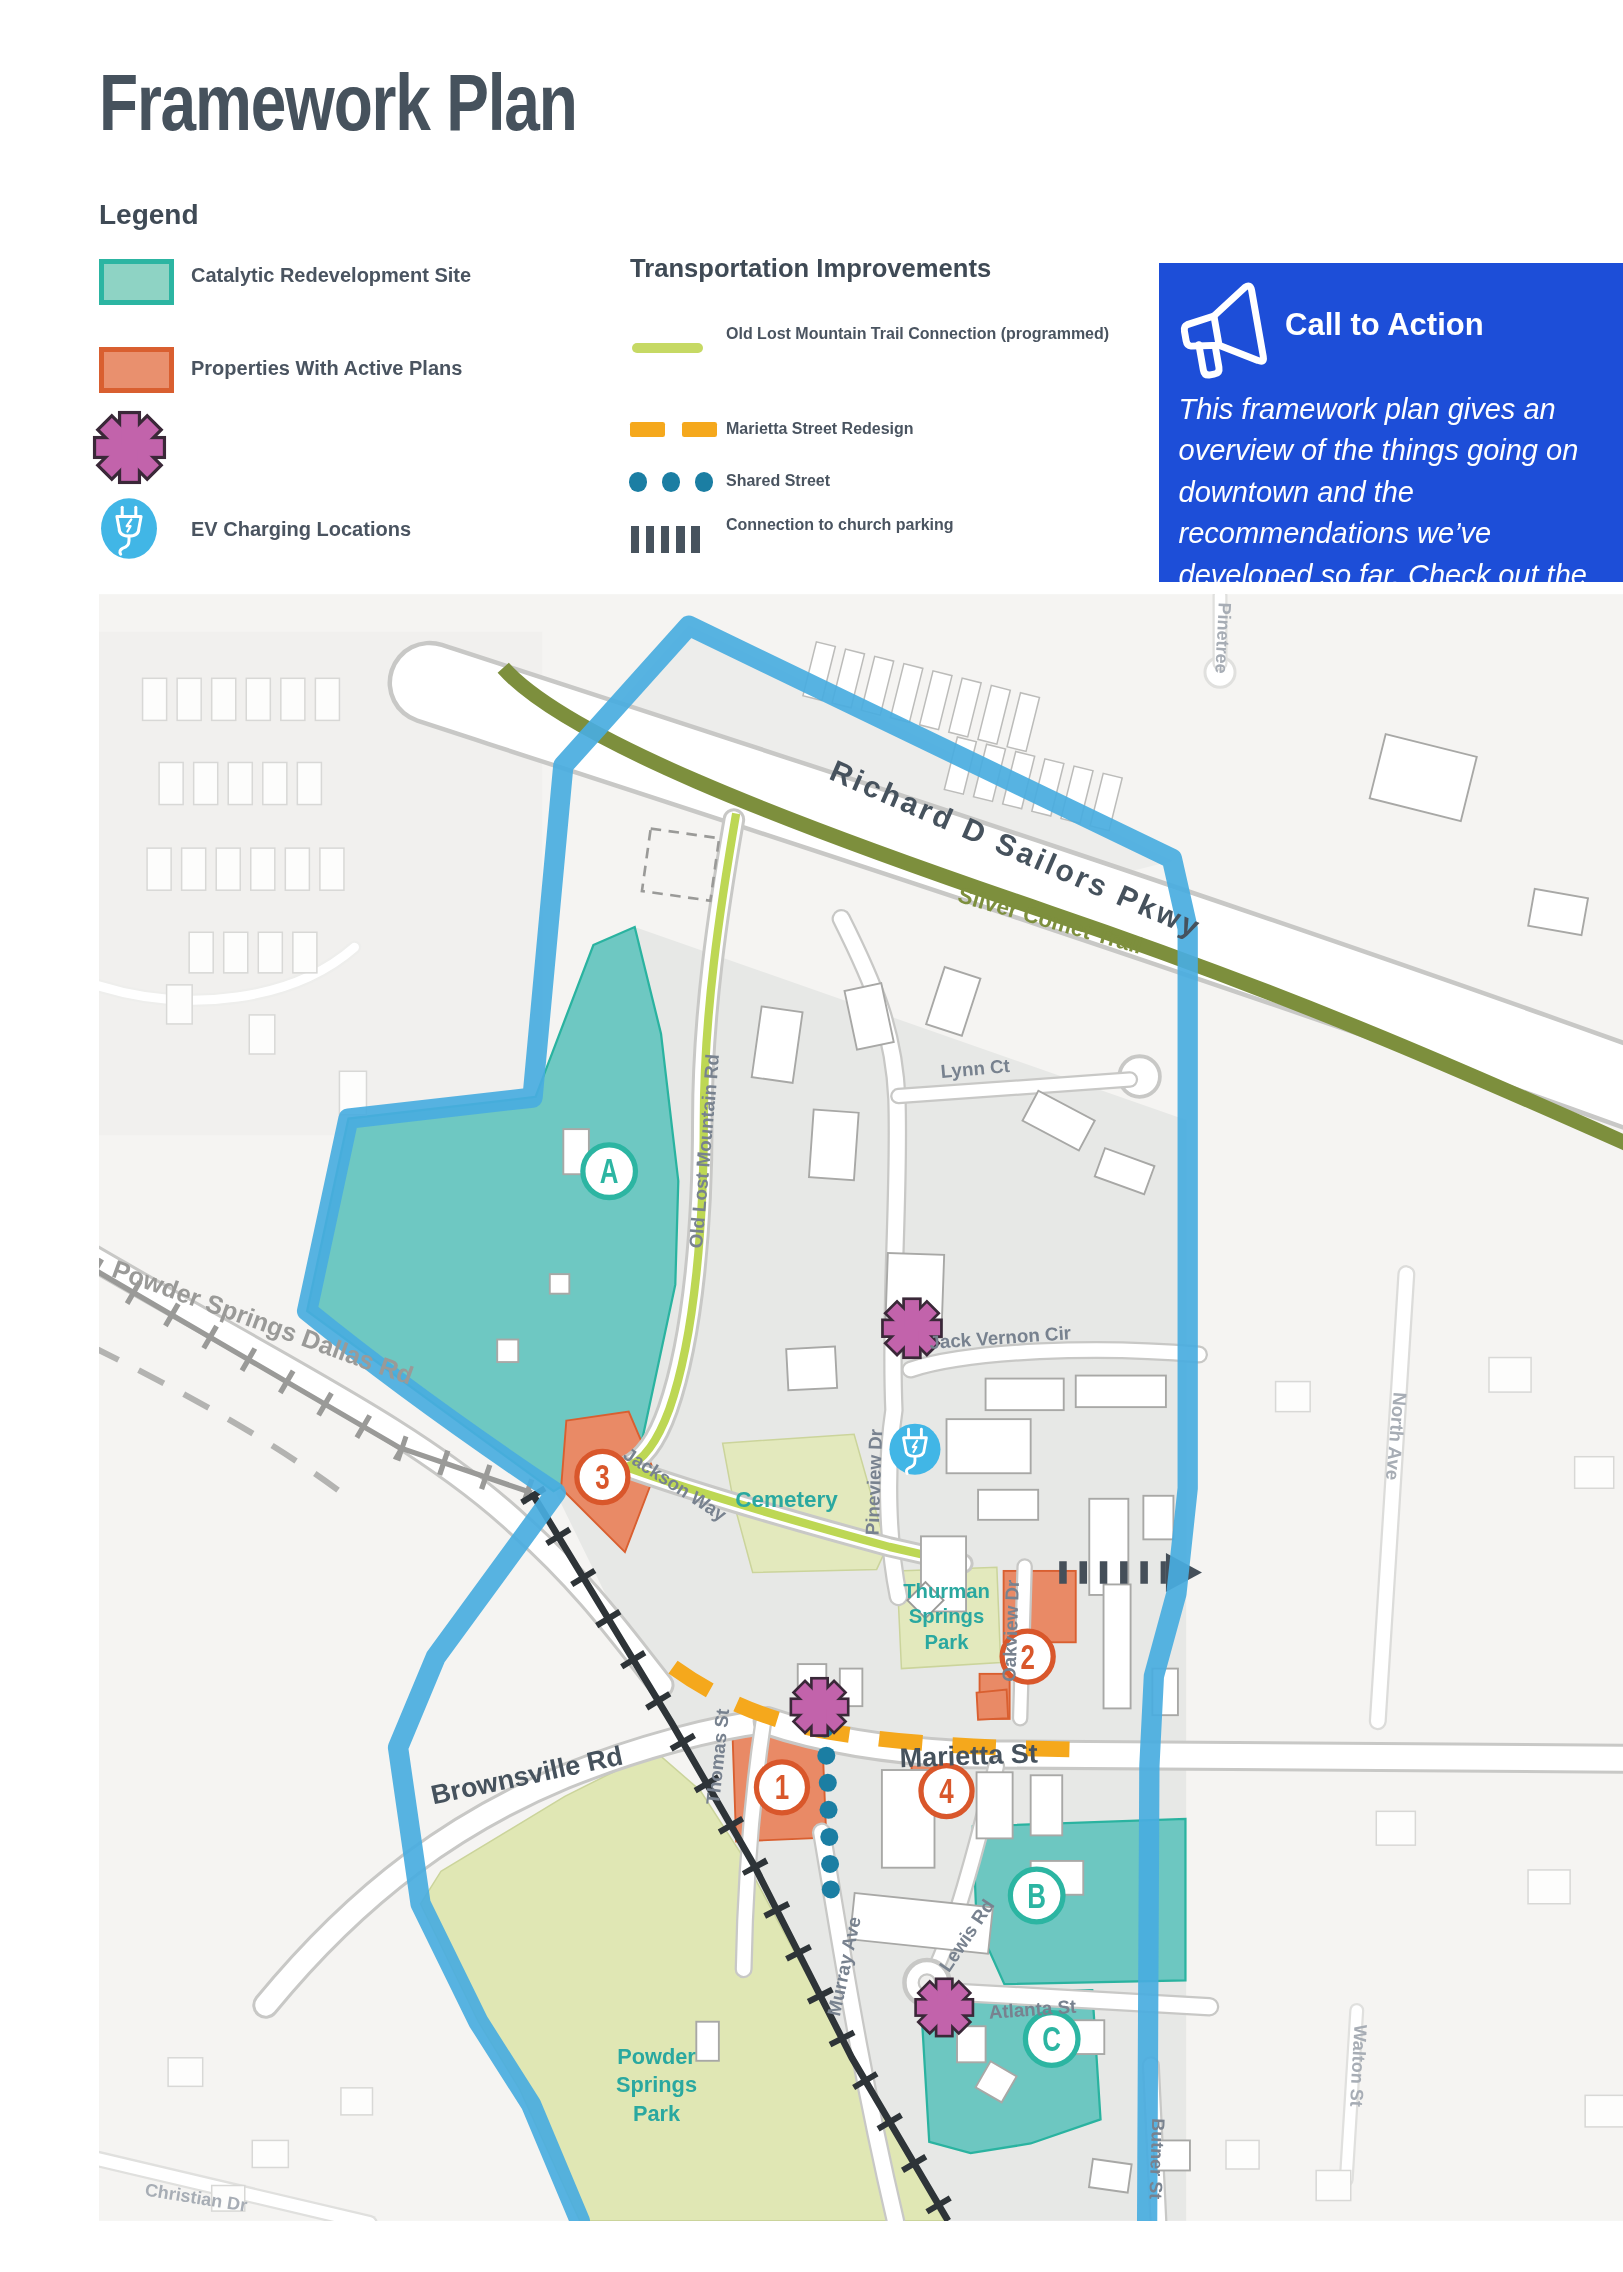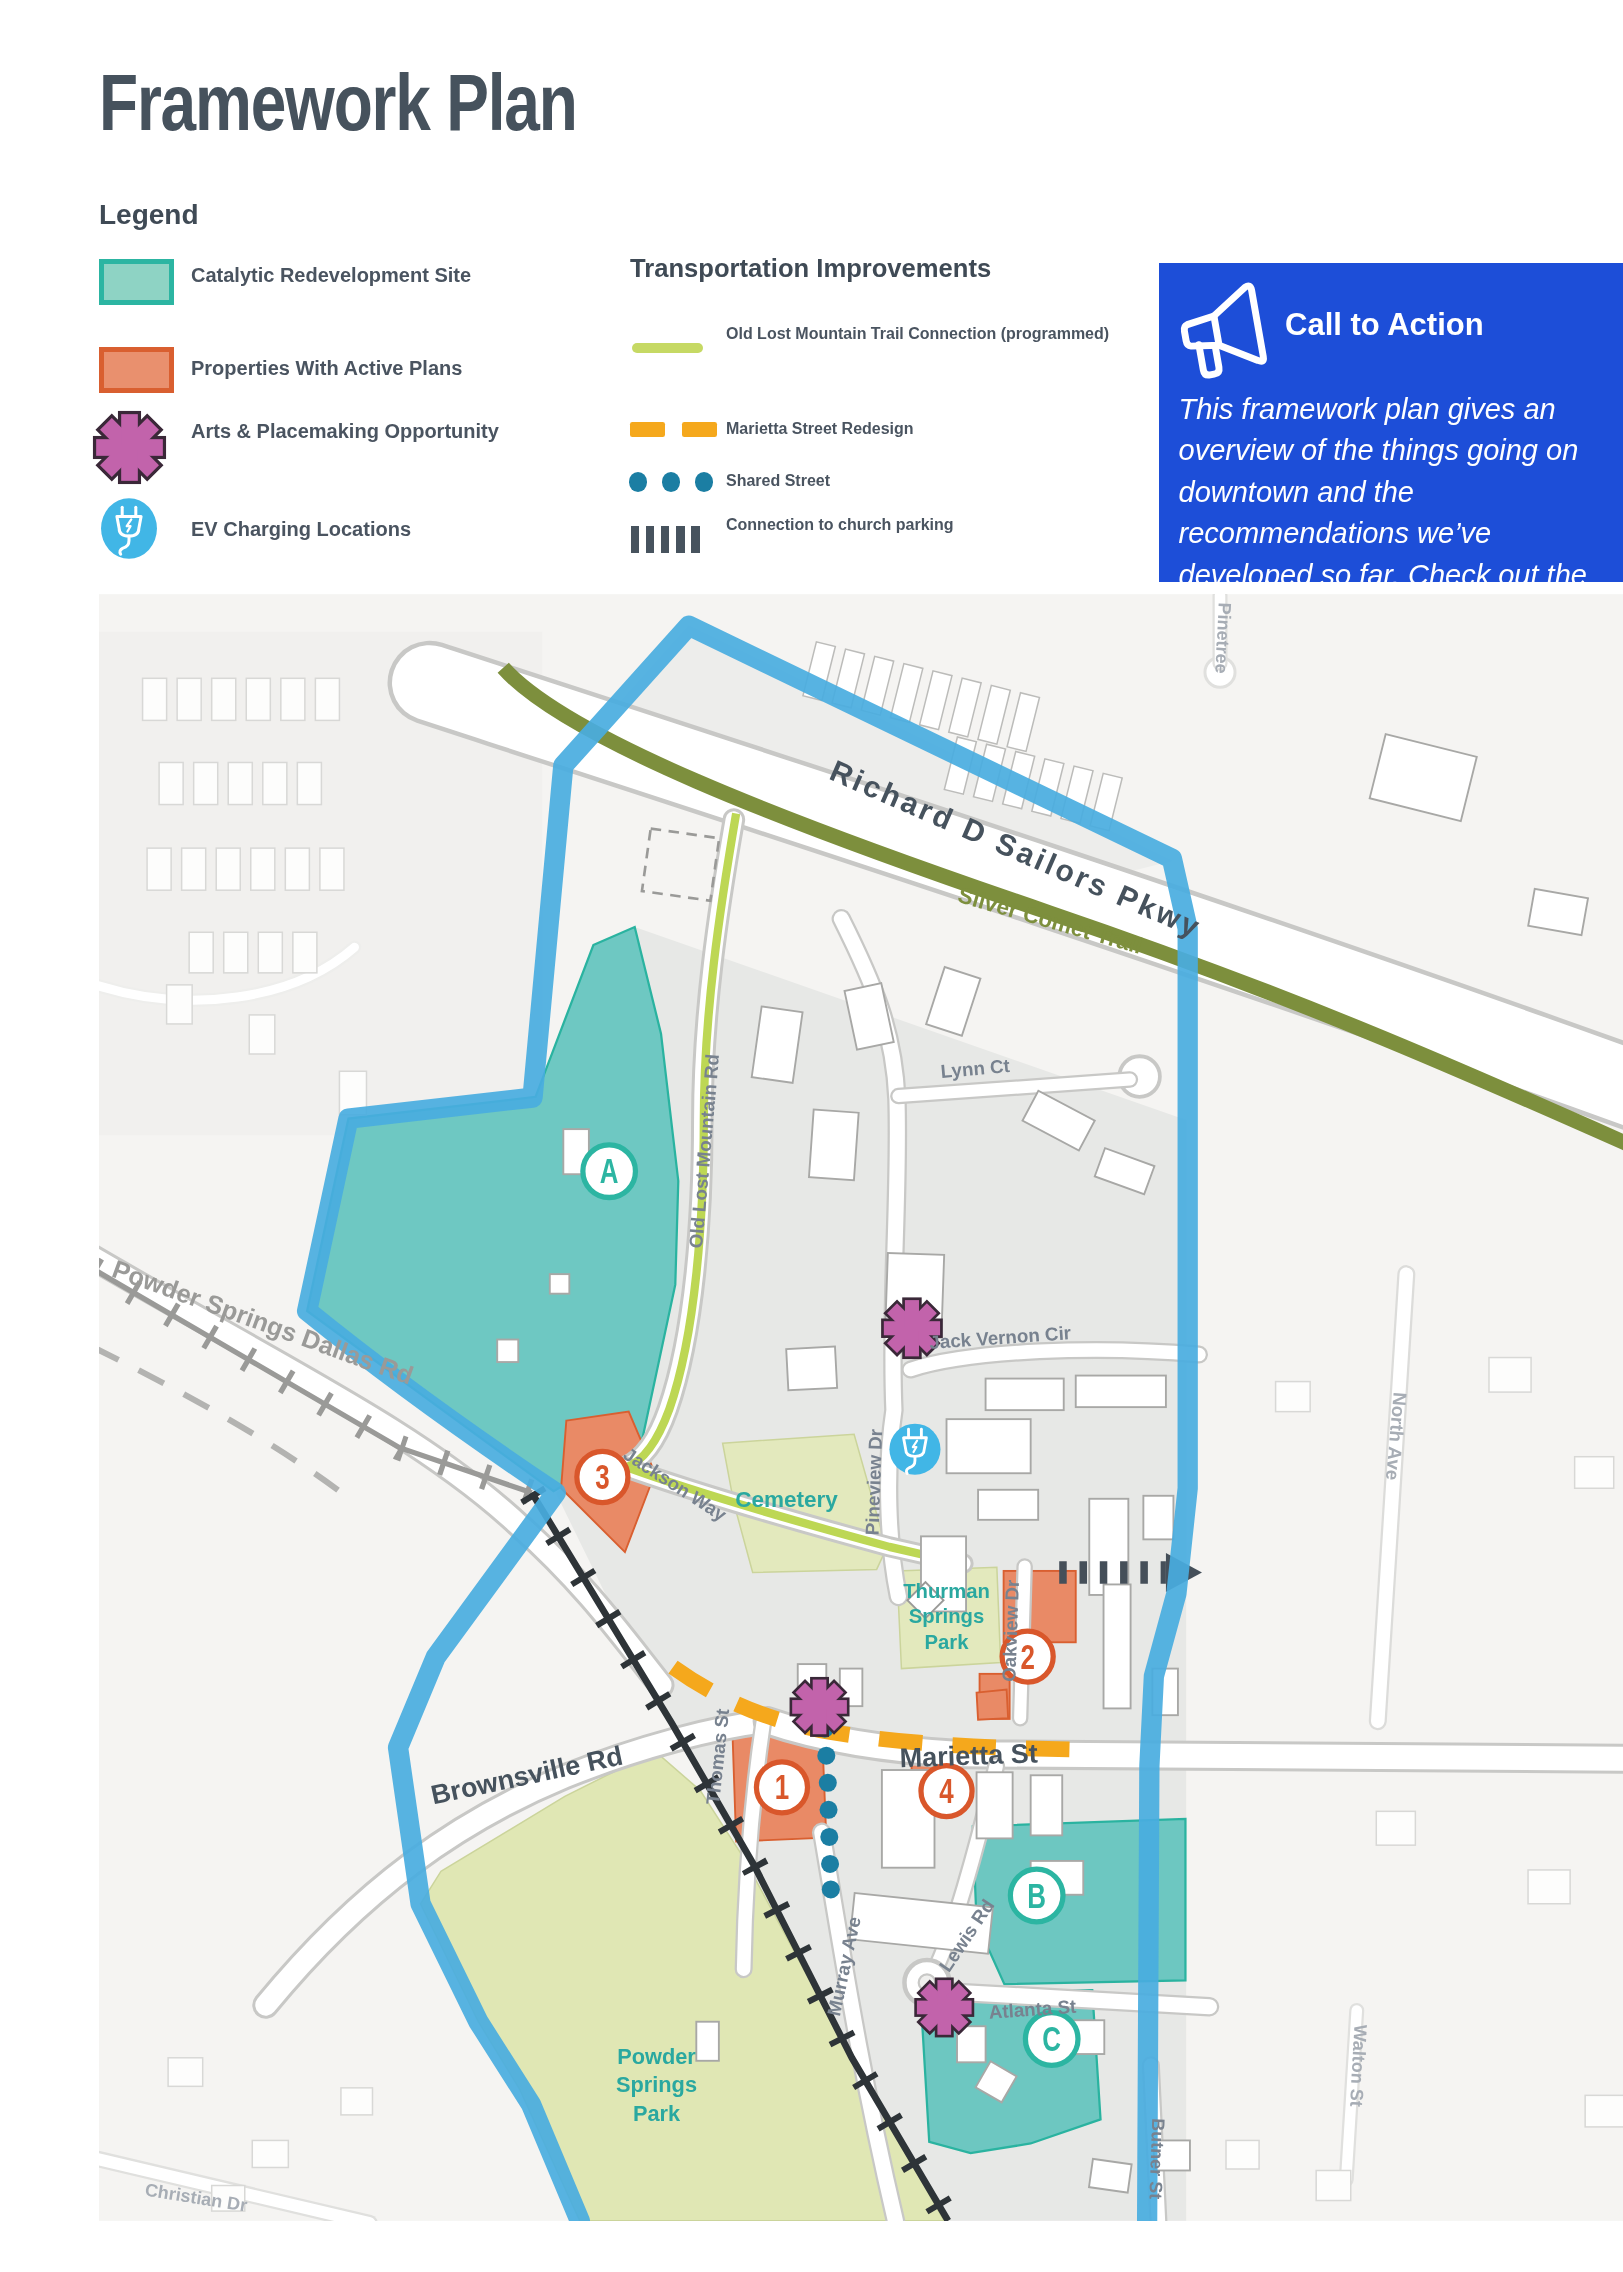--- a/index.html
+++ b/index.html
@@ -69,21 +69,20 @@
 
   <div class="swatch" style="left:55px;top:259px;width:65px;height:36px;background:#8ed3c4;border:5.3px solid #2cb5a2;"></div>
   <div class="leg-text" style="top:262px;">Catalytic Redevelopment Site</div>
 
   <div class="swatch" style="left:55px;top:347px;width:65px;height:36px;background:#e9906e;border:5.3px solid #d95f30;"></div>
   <div class="leg-text" style="top:355px;">Properties With Active Plans</div>
 
   <svg style="position:absolute;left:44px;top:406px;" width="83" height="83" viewBox="-55 -55 110 110">
       <use href="#ast" transform="scale(0.85)"></use>
     </svg>
-  <div class="leg-text" style="top:418px;">Arts &amp; Placemaking Opportunity</div>
 
   <svg style="position:absolute;left:54px;top:496px;" width="62" height="65" viewBox="-41 -43 82 86">
     <ellipse rx="37" ry="40" fill="#41b6e6"></ellipse>
       <use href="#plug"></use>
   </svg>
   <div class="leg-text" style="top:516px;">EV Charging Locations</div>
 
   <div class="t-head">Transportation Improvements</div>
 
   <div class="line-swatch" style="top:343px;"></div>

